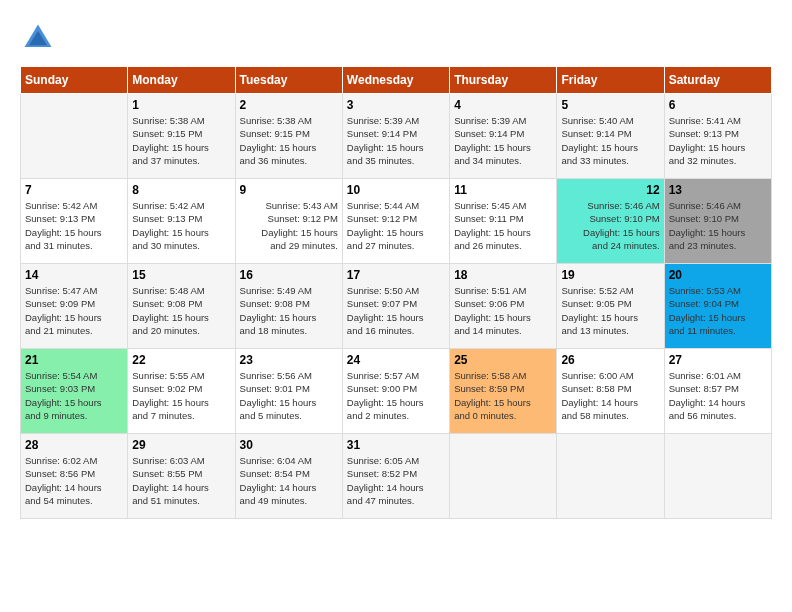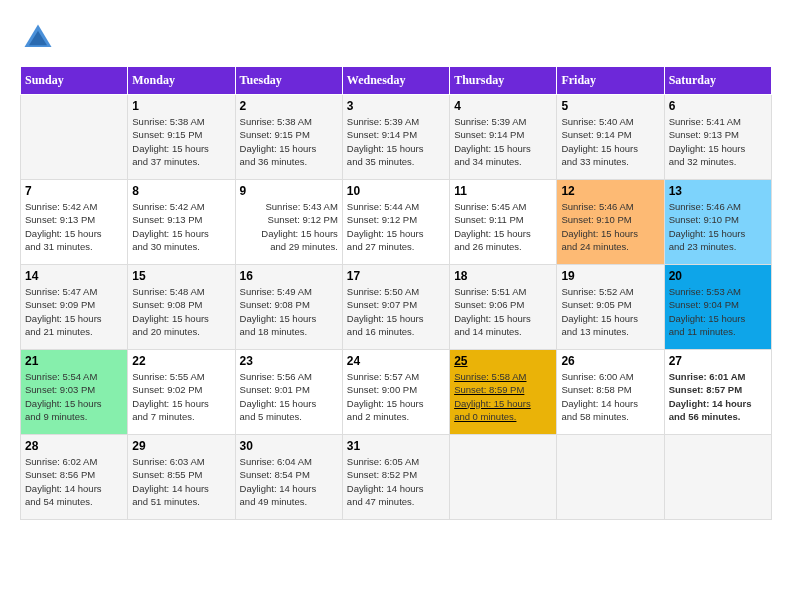--- a/index.html
+++ b/index.html
@@ -80,22 +80,21 @@
     .empty-cell {
       background: #f9f9f9;
     }
     tr:nth-child(odd) td {
       background-color: #f5f5f5;
     }
     tr:nth-child(even) td {
       background-color: #fff;
     }
     .calendar-table thead tr th {
-      background-color: #6d28d9;
-      font-family: Liberation Serif, serif;
+      background-color: #c2410c;
     }
   </style>
 </head>
 <body>
 
 <div class="header-area">
   <div class="logo">
     <svg class="logo-icon" viewBox="0 0 40 40">
       <polygon points="20,5 35,30 5,30" fill="#4a90d9"></polygon>
       <polygon points="20,12 30,28 10,28" fill="#2a6ab0"></polygon>
@@ -198,28 +197,28 @@
 Daylight: 15 hours
 and 27 minutes.</div>
         </td>
         <td style="background-color: rgb(255, 255, 255);">
           <span class="day-number">11</span>
           <div class="day-info" style="white-space: pre-line;">Sunrise: 5:45 AM
 Sunset: 9:11 PM
 Daylight: 15 hours
 and 26 minutes.</div>
         </td>
-        <td style="background-color: #fdba74;">
+        <td style="background-color: #5eead4; text-align: right;">
           <span class="day-number">12</span>
           <div class="day-info" style="white-space: pre-line;">Sunrise: 5:46 AM
 Sunset: 9:10 PM
 Daylight: 15 hours
 and 24 minutes.</div>
         </td>
-        <td style="background-color: #7dd3fc;">
+        <td style="background-color: #a3a3a3;">
           <span class="day-number">13</span>
           <div class="day-info" style="white-space: pre-line;">Sunrise: 5:46 AM
 Sunset: 9:10 PM
 Daylight: 15 hours
 and 23 minutes.</div>
         </td>
       </tr>
       <tr>
         <td style="background-color: rgb(245, 245, 245);">
           <span class="day-number">14</span>
@@ -293,37 +292,37 @@
 Daylight: 15 hours
 and 5 minutes.</div>
         </td>
         <td style="background-color: rgb(255, 255, 255);">
           <span class="day-number">24</span>
           <div class="day-info" style="white-space: pre-line;">Sunrise: 5:57 AM
 Sunset: 9:00 PM
 Daylight: 15 hours
 and 2 minutes.</div>
         </td>
-        <td style="background-color: #eab308; text-decoration: underline;">
+        <td style="background-color: #fdba74;">
           <span class="day-number">25</span>
           <div class="day-info" style="white-space: pre-line;">Sunrise: 5:58 AM
 Sunset: 8:59 PM
 Daylight: 15 hours
 and 0 minutes.</div>
         </td>
         <td style="background-color: rgb(255, 255, 255);">
           <span class="day-number">26</span>
           <div class="day-info" style="white-space: pre-line;">Sunrise: 6:00 AM
 Sunset: 8:58 PM
 Daylight: 14 hours
 and 58 minutes.</div>
         </td>
         <td style="background-color: rgb(255, 255, 255);">
           <span class="day-number">27</span>
-          <div class="day-info" style="white-space: pre-line; font-weight: bold;">Sunrise: 6:01 AM
+          <div class="day-info" style="white-space: pre-line;">Sunrise: 6:01 AM
 Sunset: 8:57 PM
 Daylight: 14 hours
 and 56 minutes.</div>
         </td>
       </tr>
       <tr>
         <td style="background-color: rgb(245, 245, 245);">
           <span class="day-number">28</span>
           <div class="day-info" style="white-space: pre-line;">Sunrise: 6:02 AM
 Sunset: 8:56 PM

